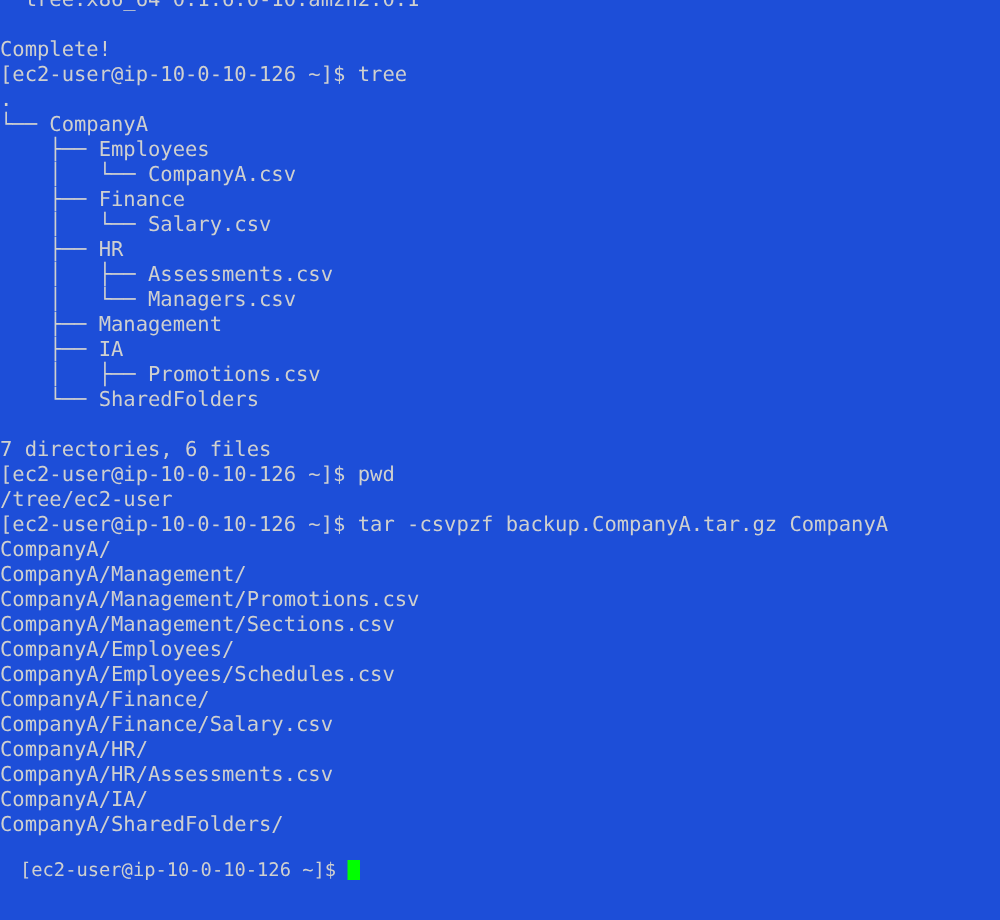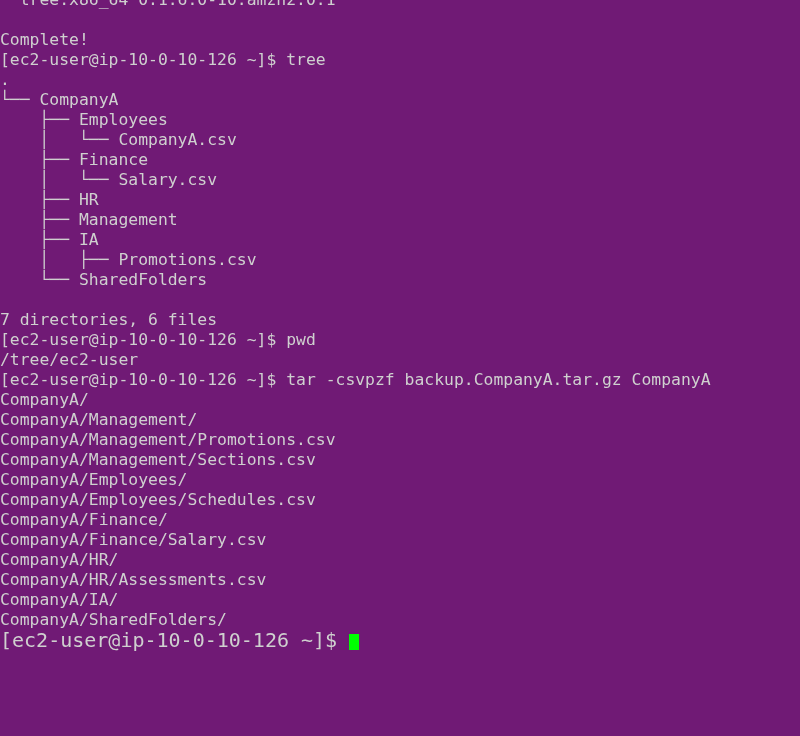--- a/index.html
+++ b/index.html
@@ -10,21 +10,21 @@
   body {
     width: 800px;
     height: 736px;
     overflow: hidden;
     font-family: "DejaVu Sans Mono", "Liberation Mono", monospace;
   }
   #terminal {
     position: relative;
     width: 800px;
     height: 736px;
-    background: #701a75;
+    background: #1d4ed8;
     color: #cfd0cf;
     font-family: "DejaVu Sans Mono", "Liberation Mono", monospace;
     font-size: 16.4px;
     line-height: 20px;
     letter-spacing: 0px;
     overflow: hidden;
   }
   
   #screen {
     position: absolute;
@@ -40,26 +40,26 @@
     margin: 0;
     padding: 0;
     color: #cfd0cf;
     font-family: "DejaVu Sans Mono", "Liberation Mono", monospace;
     font-size: 16.4px;
     line-height: 20px;
   }
   .cursor-line {
     height: 20px;
     white-space: pre;
-    margin: 0;
+    margin: 16px;
     padding: 0;
     display: block;
     position: relative;
     font-family: "DejaVu Sans Mono", "Liberation Mono", monospace;
-    font-size: 20px;
+    font-size: 15px;
     line-height: 20px;
     color: #cfd0cf;
   }
   .cursor-block {
     display: inline-block;
     width: 10px;
     height: 16px;
     background: #00ff00;
     vertical-align: -3px;
   }
@@ -73,20 +73,22 @@
     <div class="line"></div>
     <div class="line">Complete!</div>
     <div class="line">[ec2-user@ip-10-0-10-126 ~]$ tree</div>
     <div class="line">.</div>
     <div class="line">└── CompanyA</div>
     <div class="line">    ├── Employees</div>
     <div class="line">    │   └── CompanyA.csv</div>
     <div class="line">    ├── Finance</div>
     <div class="line">    │   └── Salary.csv</div>
     <div class="line">    ├── HR</div>
+    <div class="line">    │   ├── Assessments.csv</div>
+    <div class="line">    │   └── Managers.csv</div>
     <div class="line">    ├── Management</div>
     <div class="line">    ├── IA</div>
     <div class="line">    │   ├── Promotions.csv</div>
     <div class="line">    └── SharedFolders</div>
     <div class="line"></div>
     <div class="line">7 directories, 6 files</div>
     <div class="line">[ec2-user@ip-10-0-10-126 ~]$ pwd</div>
     <div class="line">/tree/ec2-user</div>
     <div class="line">[ec2-user@ip-10-0-10-126 ~]$ tar -csvpzf backup.CompanyA.tar.gz CompanyA</div>
     <div class="line">CompanyA/</div>

